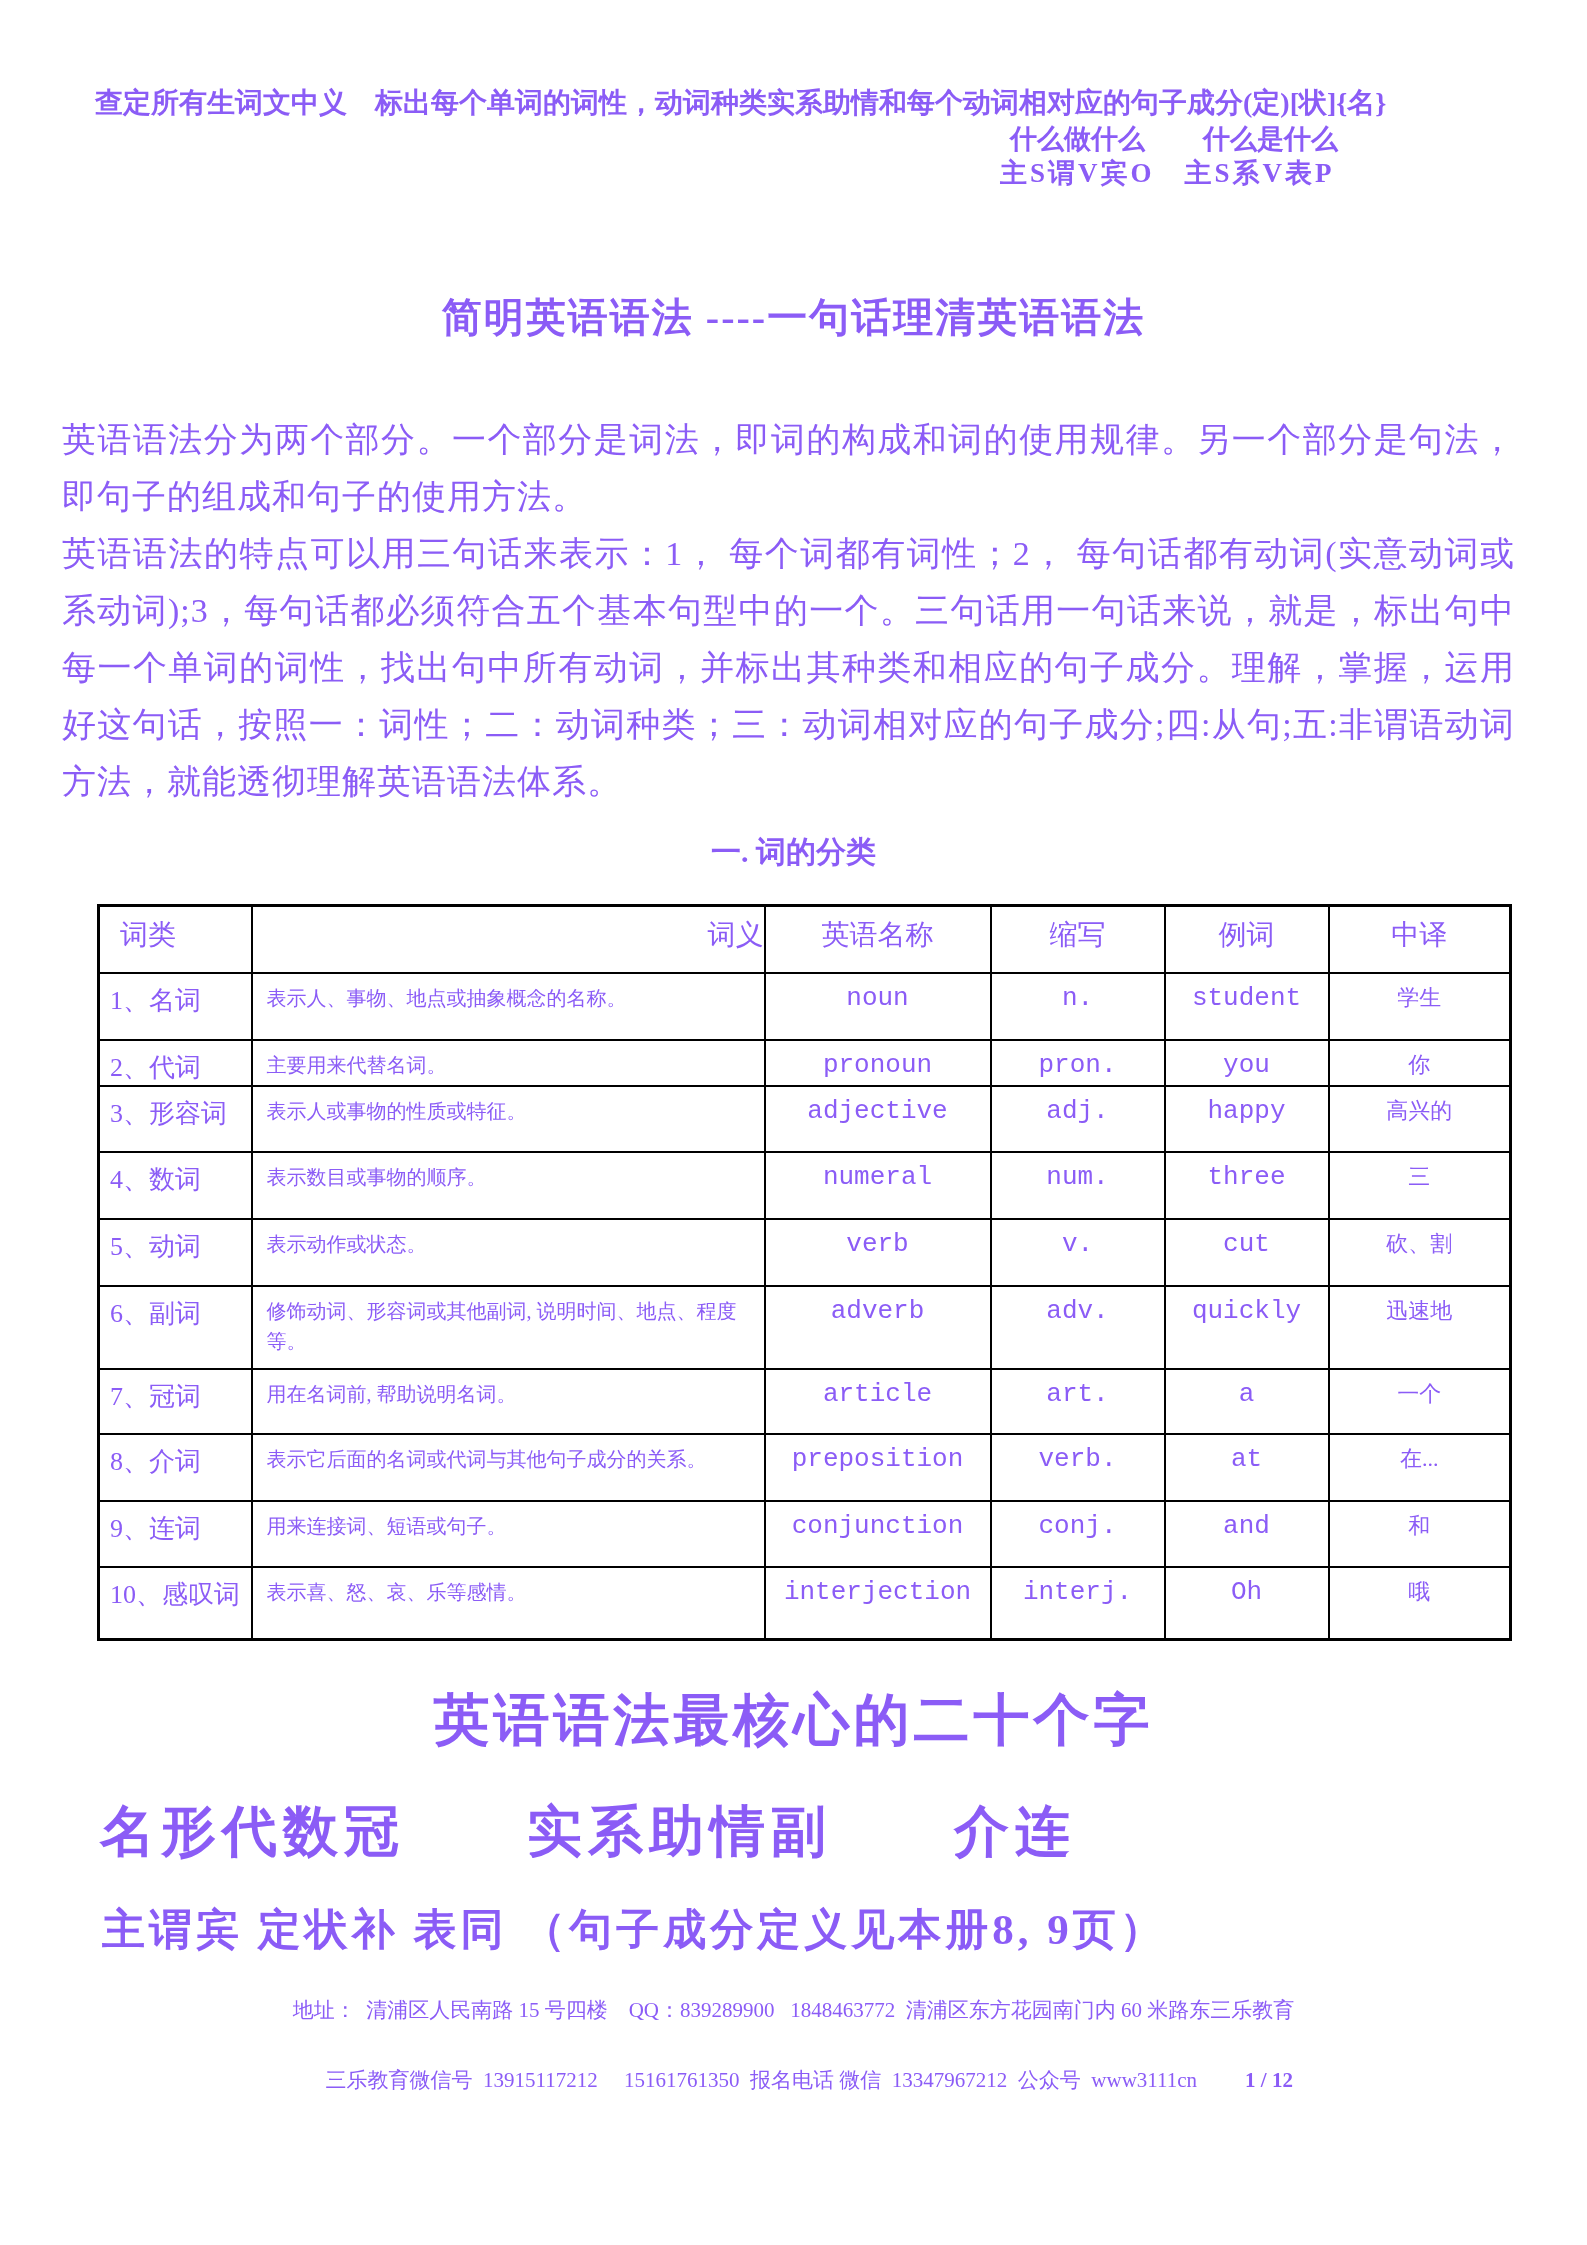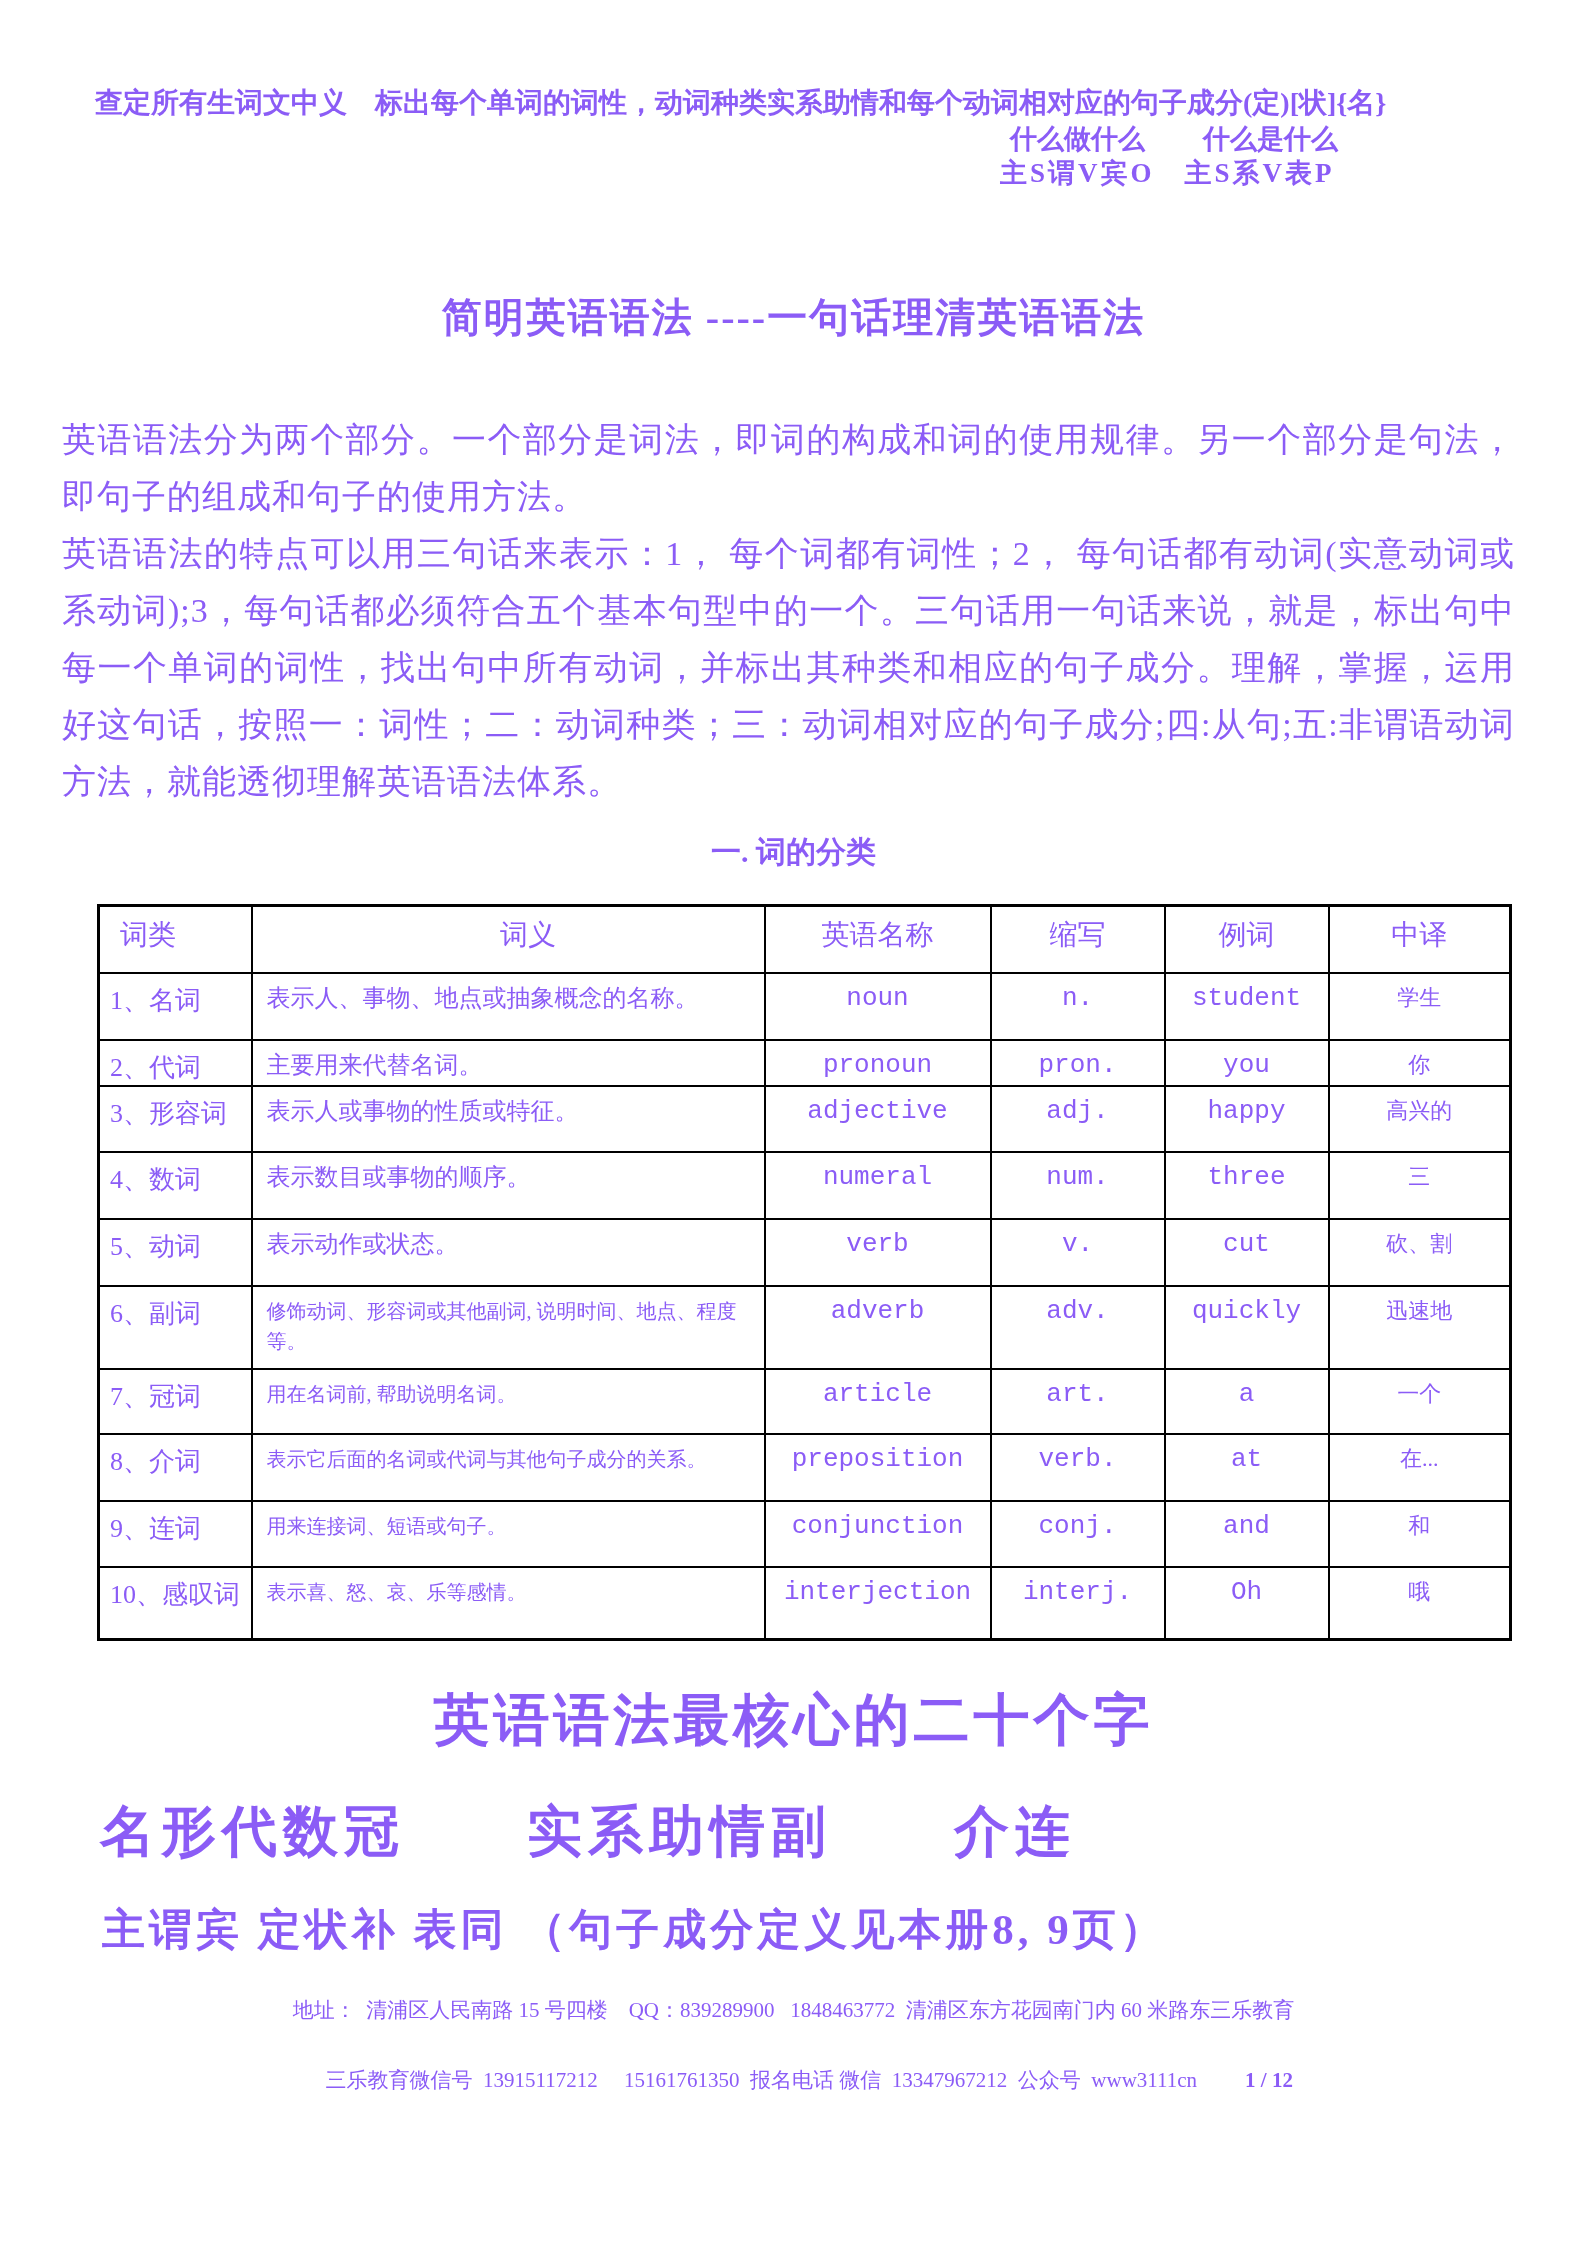--- a/index.html
+++ b/index.html
@@ -63,23 +63,23 @@
   .pos-table tbody tr:nth-child(3)  { height: 66px; }
   .pos-table tbody tr:nth-child(4)  { height: 67px; }
   .pos-table tbody tr:nth-child(5)  { height: 67px; }
   .pos-table tbody tr:nth-child(6)  { height: 83px; }
   .pos-table tbody tr:nth-child(7)  { height: 65px; }
   .pos-table tbody tr:nth-child(8)  { height: 67px; }
   .pos-table tbody tr:nth-child(9)  { height: 66px; }
   .pos-table tbody tr:nth-child(10) { height: 73px; }
   .pos-table th { font-size: 28px; font-weight: normal; }
   .pos-table th.h-class { text-align: left; padding-left: 20px; }
-  .pos-table th.h-meaning { text-align: center; padding-left: 40px; }
+  .pos-table th.h-meaning { text-align: right; padding-left: 40px; }
   td.c-class { font-size: 26px; padding-left: 10px; white-space: nowrap; }
-  td.c-meaning { font-size: 24px; padding-left: 14px; padding-right: 8px; line-height: 30px; }
+  td.c-meaning { font-size: 20px; padding-left: 14px; padding-right: 8px; line-height: 30px; }
   .pos-table tbody tr:nth-child(n+6) td.c-meaning { font-size: 20px; }
   td.c-en, td.c-abbr, td.c-example {
     font-family: "Liberation Mono", "DejaVu Sans Mono", monospace;
     font-size: 26px;
     text-align: center;
   }
   td.c-cn { font-size: 22px; text-align: center; }
   
   .core-title {
     margin-top: 42px;

